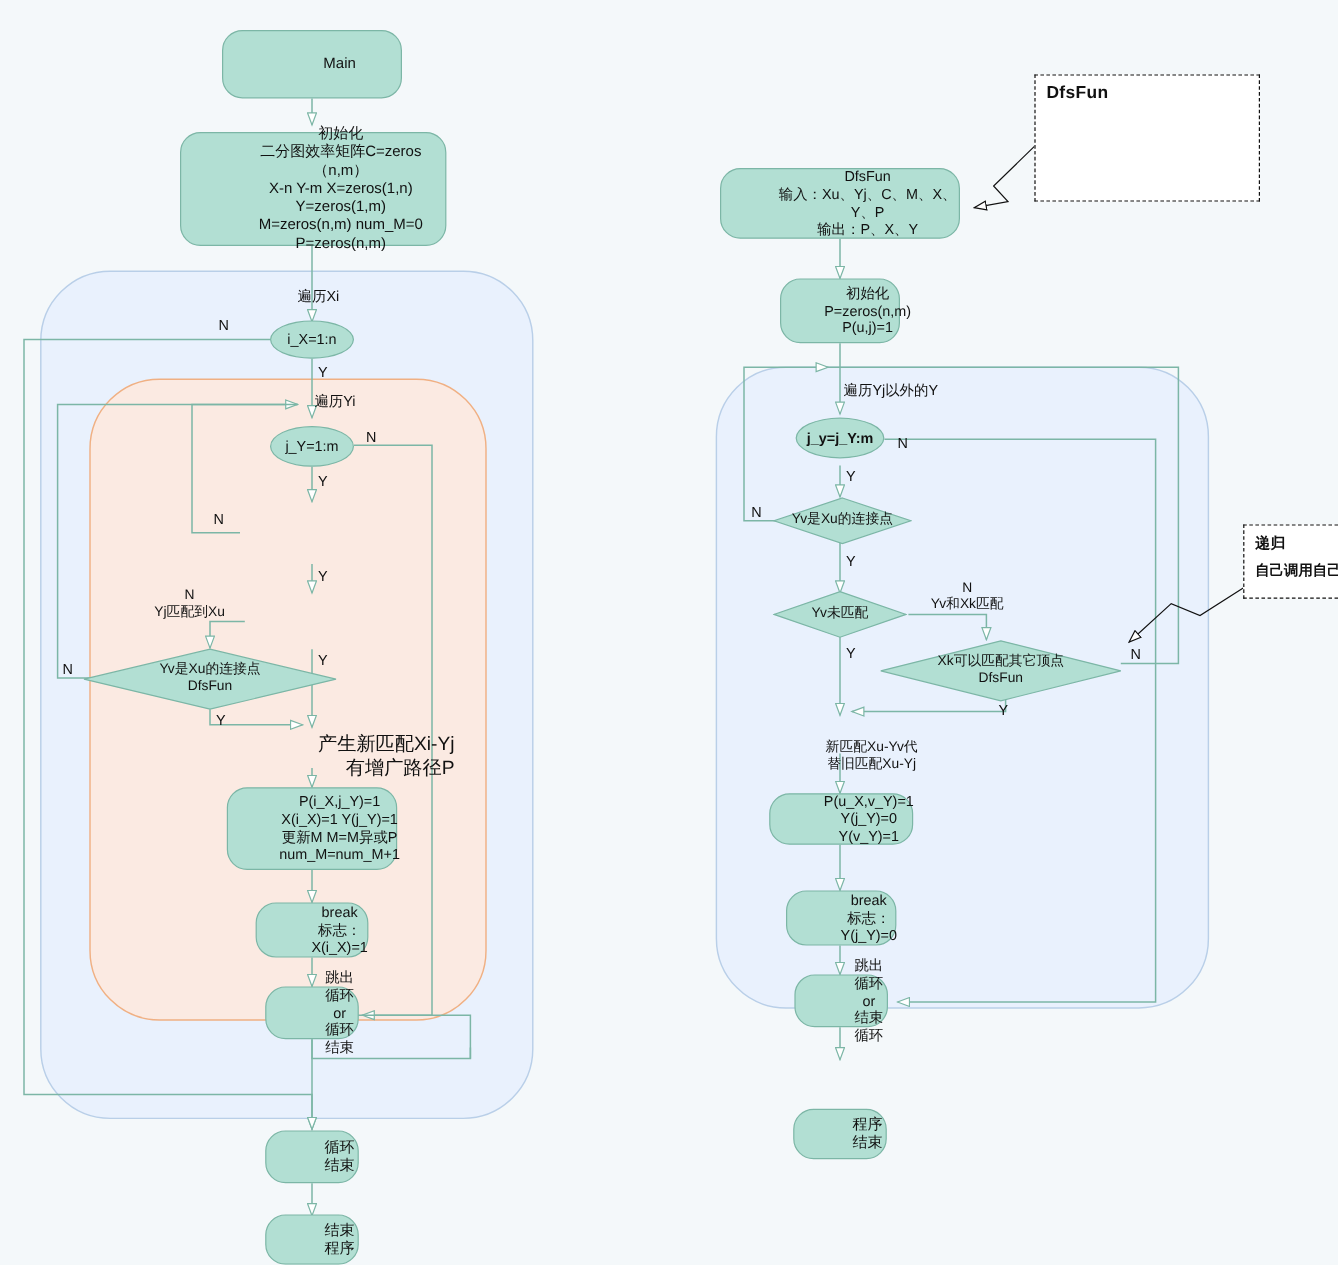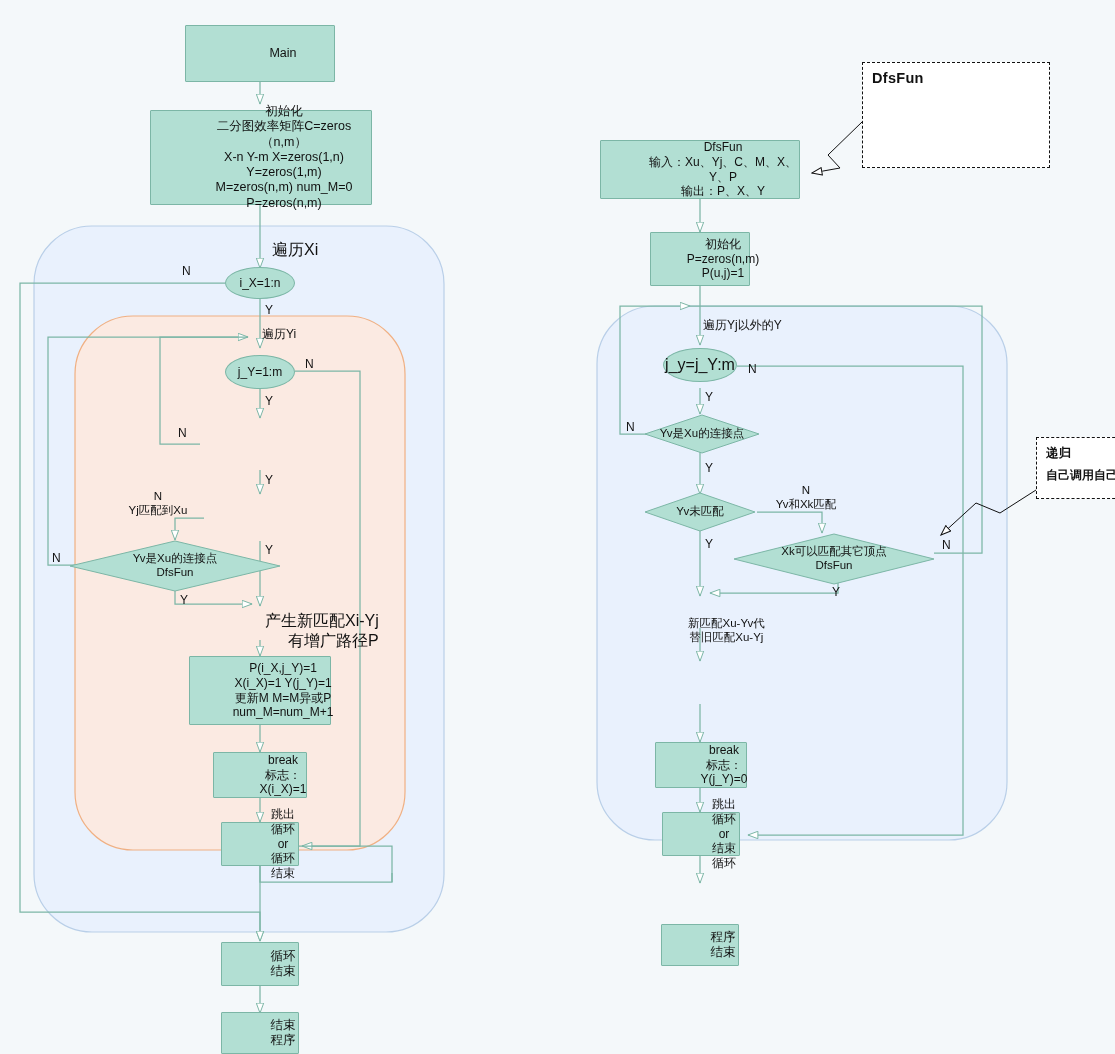--- a/index.html
+++ b/index.html
@@ -11,21 +11,21 @@
   }
   #stage{position:relative;width:1115px;height:1054px;}
   svg.layer{position:absolute;left:0;top:0;width:1115px;height:1054px;}
   .node{
     position:absolute;box-sizing:border-box;
     background:#b2dfd3;border:1px solid #7cb6a6;
     display:flex;align-items:center;justify-content:center;
     text-align:center;color:#111;line-height:1.22;
     white-space:pre-line;
   }
-  .rect{border-radius:1px;padding-left:46px;}
+  .rect{border-radius:17px;padding-left:46px;}
   .ell{border-radius:50%;}
   .edgelabel{
     position:absolute;color:#111;white-space:pre-line;
     line-height:1.22;text-align:center;
   }
   .note{
     position:absolute;box-sizing:border-box;
     background:#ffffff;border:1.4px dashed #111;
     color:#111;padding:7px 9px;
   }
@@ -177,21 +177,21 @@
   </div>
 
   <div class="node rect" style="left:221px;top:942px;width:78px;height:44px;font-size:12.5px;">
     <span>循环结束</span>
   </div>
 
   <div class="node rect" style="left:221px;top:1012px;width:78px;height:42px;font-size:12.5px;">
     <span>结束程序</span>
   </div>
 
-  <div class="edgelabel" style="left:272px;top:240px;font-size:16px;">遍历Xi</div>
+  <div class="edgelabel" style="left:248px;top:240px;font-size:12px;">遍历Xi</div>
   <div class="edgelabel" style="left:182px;top:264px;font-size:12px;">N</div>
   <div class="edgelabel" style="left:265px;top:303px;font-size:12px;">Y</div>
   <div class="edgelabel" style="left:262px;top:327px;font-size:12px;">遍历Yi</div>
   <div class="edgelabel" style="left:305px;top:357px;font-size:12px;">N</div>
   <div class="edgelabel" style="left:265px;top:394px;font-size:12px;">Y</div>
   <div class="edgelabel" style="left:178px;top:426px;font-size:12px;">N</div>
   <div class="edgelabel" style="left:265px;top:473px;font-size:12px;">Y</div>
   <div class="edgelabel" style="left:113px;top:489px;width:90px;font-size:11.5px;text-align:center;">N
 Yj匹配到Xu</div>
   <div class="edgelabel" style="left:265px;top:543px;font-size:12px;">Y</div>
@@ -205,21 +205,21 @@
 输入：Xu、Yj、C、M、X、Y、P
 输出：P、X、Y</span>
   </div>
 
   <div class="node rect" style="left:650px;top:232px;width:100px;height:54px;font-size:12px;">
     <span>初始化
 P=zeros(n,m)
 P(u,j)=1</span>
   </div>
 
-  <div class="node ell" style="left:663px;top:348px;width:74px;height:34px;font-size:16px;">
+  <div class="node ell" style="left:663px;top:348px;width:74px;height:34px;font-size:12px;font-weight:bold;">
     <span>j_y=j_Y:m</span>
   </div>
 
   <div class="dia" style="left:644px;top:414px;width:116px;height:40px;">
     <svg width="116" height="40" viewBox="0 0 116 40">
         <polygon points="58,1 115,20 58,39 1,20" fill="#b2dfd3" stroke="#7cb6a6" stroke-width="1"></polygon>
       </svg>
     <span class="lbl" style="font-size:11.5px;">Yv是Xu的连接点</span>
   </div>
 
@@ -231,20 +231,24 @@
   </div>
 
   <div class="dia" style="left:733px;top:533px;width:202px;height:52px;">
     <svg width="202" height="52" viewBox="0 0 202 52">
         <polygon points="101,1 201,26 101,51 1,26" fill="#b2dfd3" stroke="#7cb6a6" stroke-width="1"></polygon>
       </svg>
     <span class="lbl" style="font-size:11.5px;">Xk可以匹配其它顶点
 DfsFun</span>
   </div>
 
+  <div class="node rect" style="left:641px;top:661px;width:120px;height:43px;font-size:12px;">
+    <span>P(u_X,v_Y)=1
+Y(j_Y)=0  Y(v_Y)=1</span>
+  </div>
 
   <div class="node rect" style="left:655px;top:742px;width:92px;height:46px;font-size:12px;">
     <span>break
 标志：Y(j_Y)=0</span>
   </div>
 
   <div class="node rect" style="left:662px;top:812px;width:78px;height:44px;font-size:12px;">
     <span>跳出循环or
 结束循环</span>
   </div>

